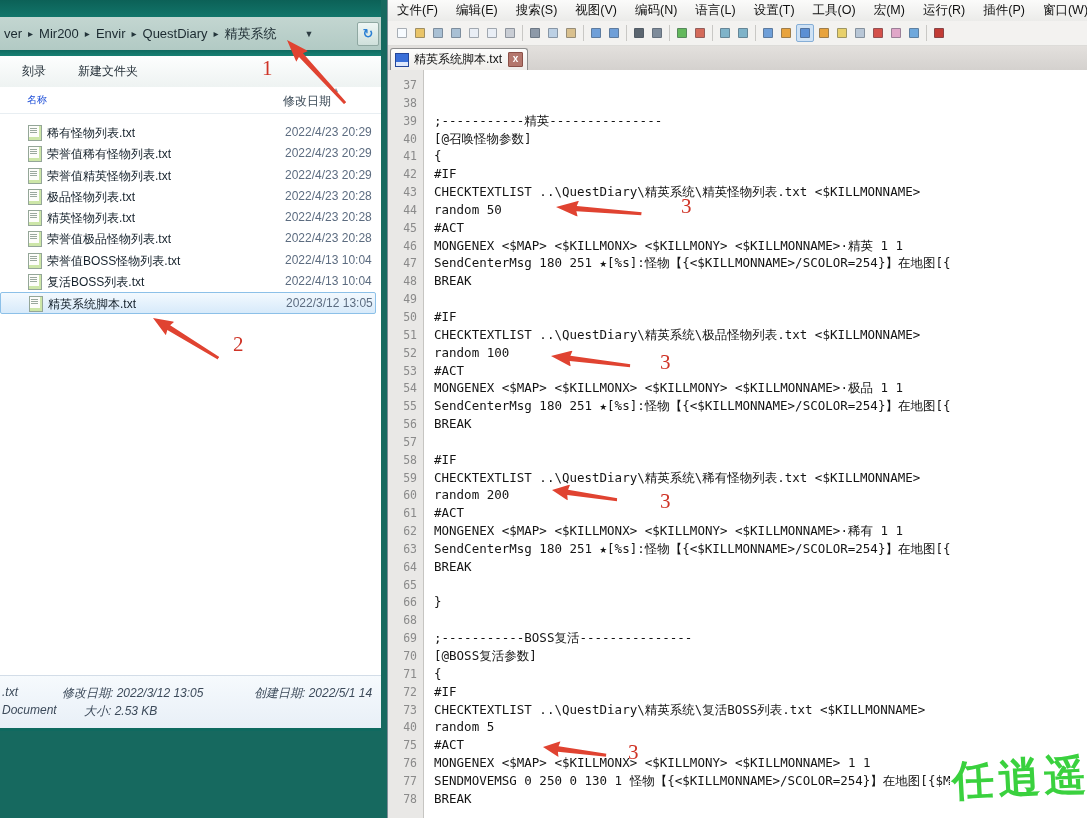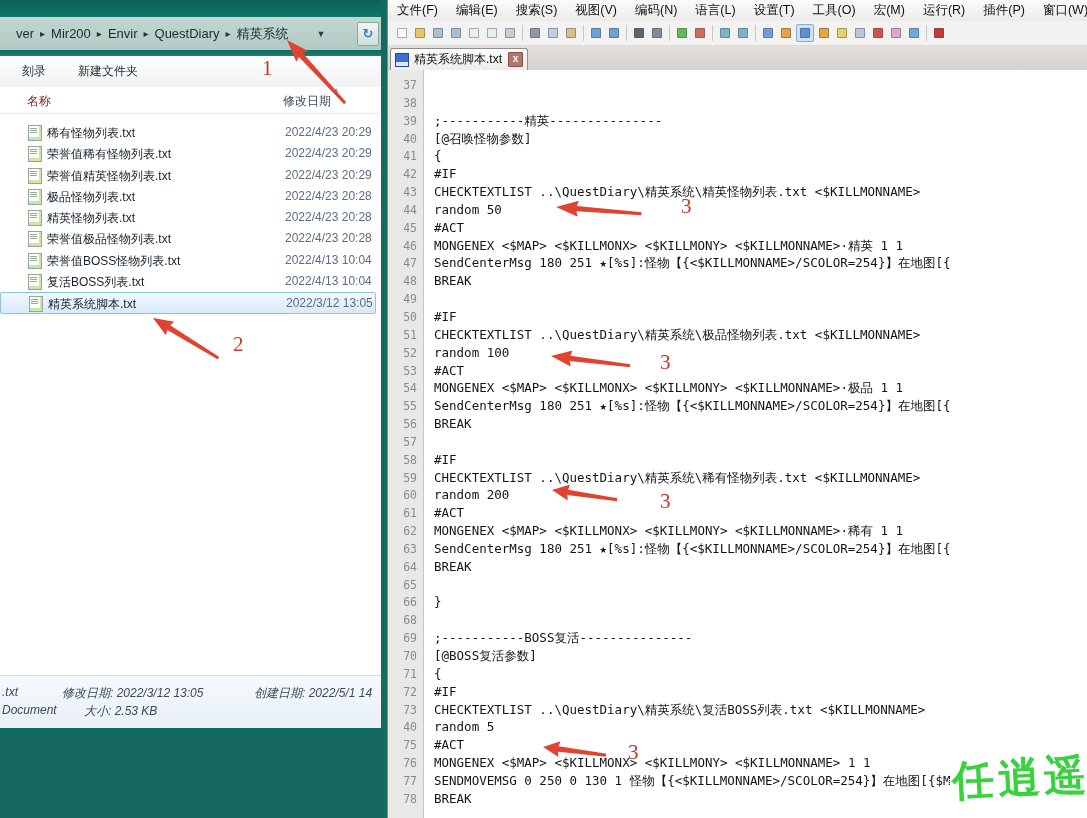--- a/index.html
+++ b/index.html
@@ -20,21 +20,21 @@
     background:linear-gradient(#eef6f4,#cfe0db);border:1px solid #8fa8a2;border-radius:2px;
     color:#2a7fd4;font-size:13px;text-align:center;line-height:21px;font-weight:bold;}
   .ex-chromestrip{position:absolute;left:0;top:50px;width:100%;height:6px;
     background:linear-gradient(#0f6a60,#178073);}
   .ex-toolbar{position:absolute;left:0;top:56px;width:100%;height:31px;
     background:linear-gradient(#fdfefe,#eef3f2);border-bottom:1px solid #d9e0e3;
     display:flex;align-items:center;font-size:12px;color:#1e2a33;}
   .ex-toolbar .tb-item{padding:4px 10px;margin-left:12px;border-radius:3px;}
   .ex-list{position:absolute;left:0;top:87px;width:100%;height:588px;background:#fff;overflow:hidden;}
   .ex-header{position:relative;height:26px;border-bottom:1px solid #e8eef2;}
-  .ex-header .hname{position:absolute;left:27px;top:6px;font-size:12px;color:#7f1d1d;}
+  .ex-header .hname{position:absolute;left:27px;top:6px;font-size:10px;color:#1d4ed8;}
   .ex-header .hdate{position:absolute;left:283px;top:6px;font-size:12px;color:#3b4a57;}
   .ex-header .sort-glyph{position:absolute;left:334px;top:-2px;font-size:8px;color:#7d97a8;}
   .file-row{position:relative;height:21.3px;width:374px;}
   .file-row.selected{background:linear-gradient(#f3f9fe,#d7eafa);
     border:1px solid #8cc0e8;border-radius:2px;height:19.3px;}
   .file-icon{position:absolute;left:28px;top:3px;width:12px;height:14px;background:#fdfdfa;
     border:1px solid #94a698;box-shadow:inset -2px -3px 0 #cde6a8;}
   .file-icon:after{content:"";position:absolute;left:1px;top:2px;width:7px;height:1px;
     background:#9aa89e;box-shadow:0 2px 0 #9aa89e,0 4px 0 #9aa89e;}
   .file-name{position:absolute;left:47px;top:3px;font-size:12px;color:#15212b;white-space:nowrap;}
@@ -91,21 +91,21 @@
 </style>
 </head>
 <body>
 
 <div class="screen">
 
   <div class="explorer">
     <div class="ex-titlebar"></div>
 
     <div class="ex-addressband">
-      <span class="crumb-seg" style="margin-left:16px;">ver</span>
+      <span class="crumb-seg" style="margin-left:4px;">ver</span>
       <span id="breadcrumb-items" style="display:flex;align-items:center;">
           <span class="crumb-arrow">▸</span>
           <span class="crumb-seg">Mir200</span>
           <span class="crumb-arrow">▸</span>
           <span class="crumb-seg">Envir</span>
           <span class="crumb-arrow">▸</span>
           <span class="crumb-seg">QuestDiary</span>
           <span class="crumb-arrow">▸</span>
           <span class="crumb-seg">精英系统</span>
         </span>

